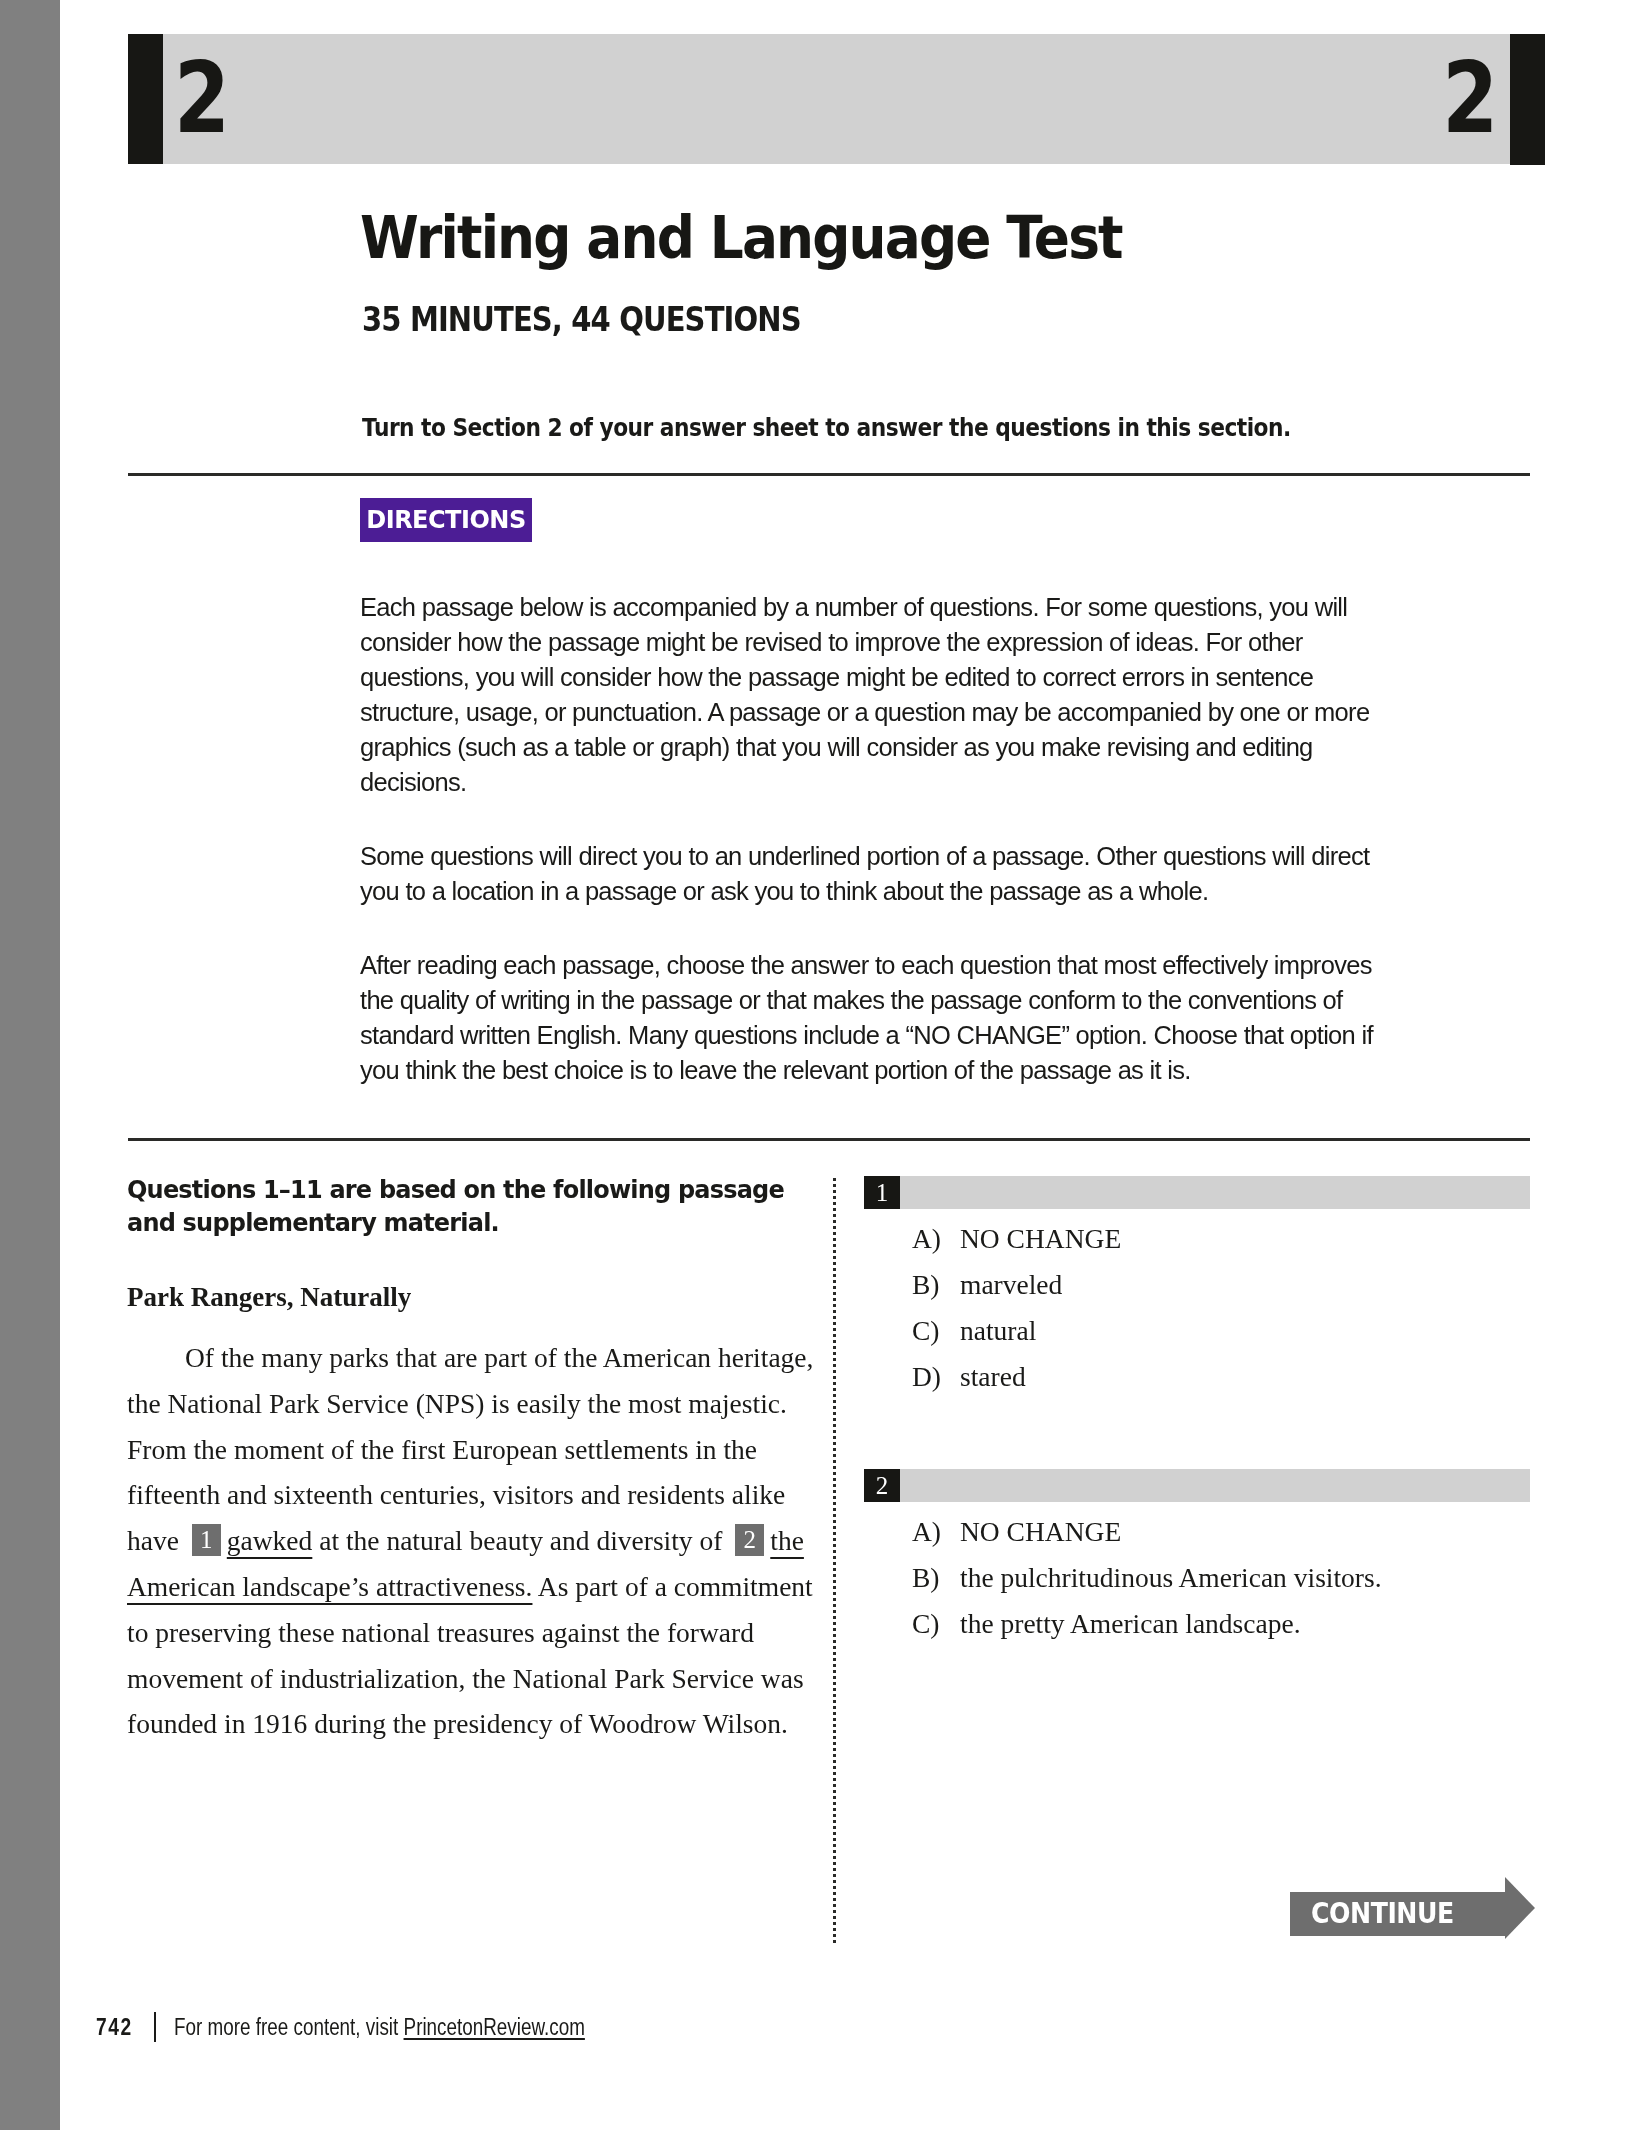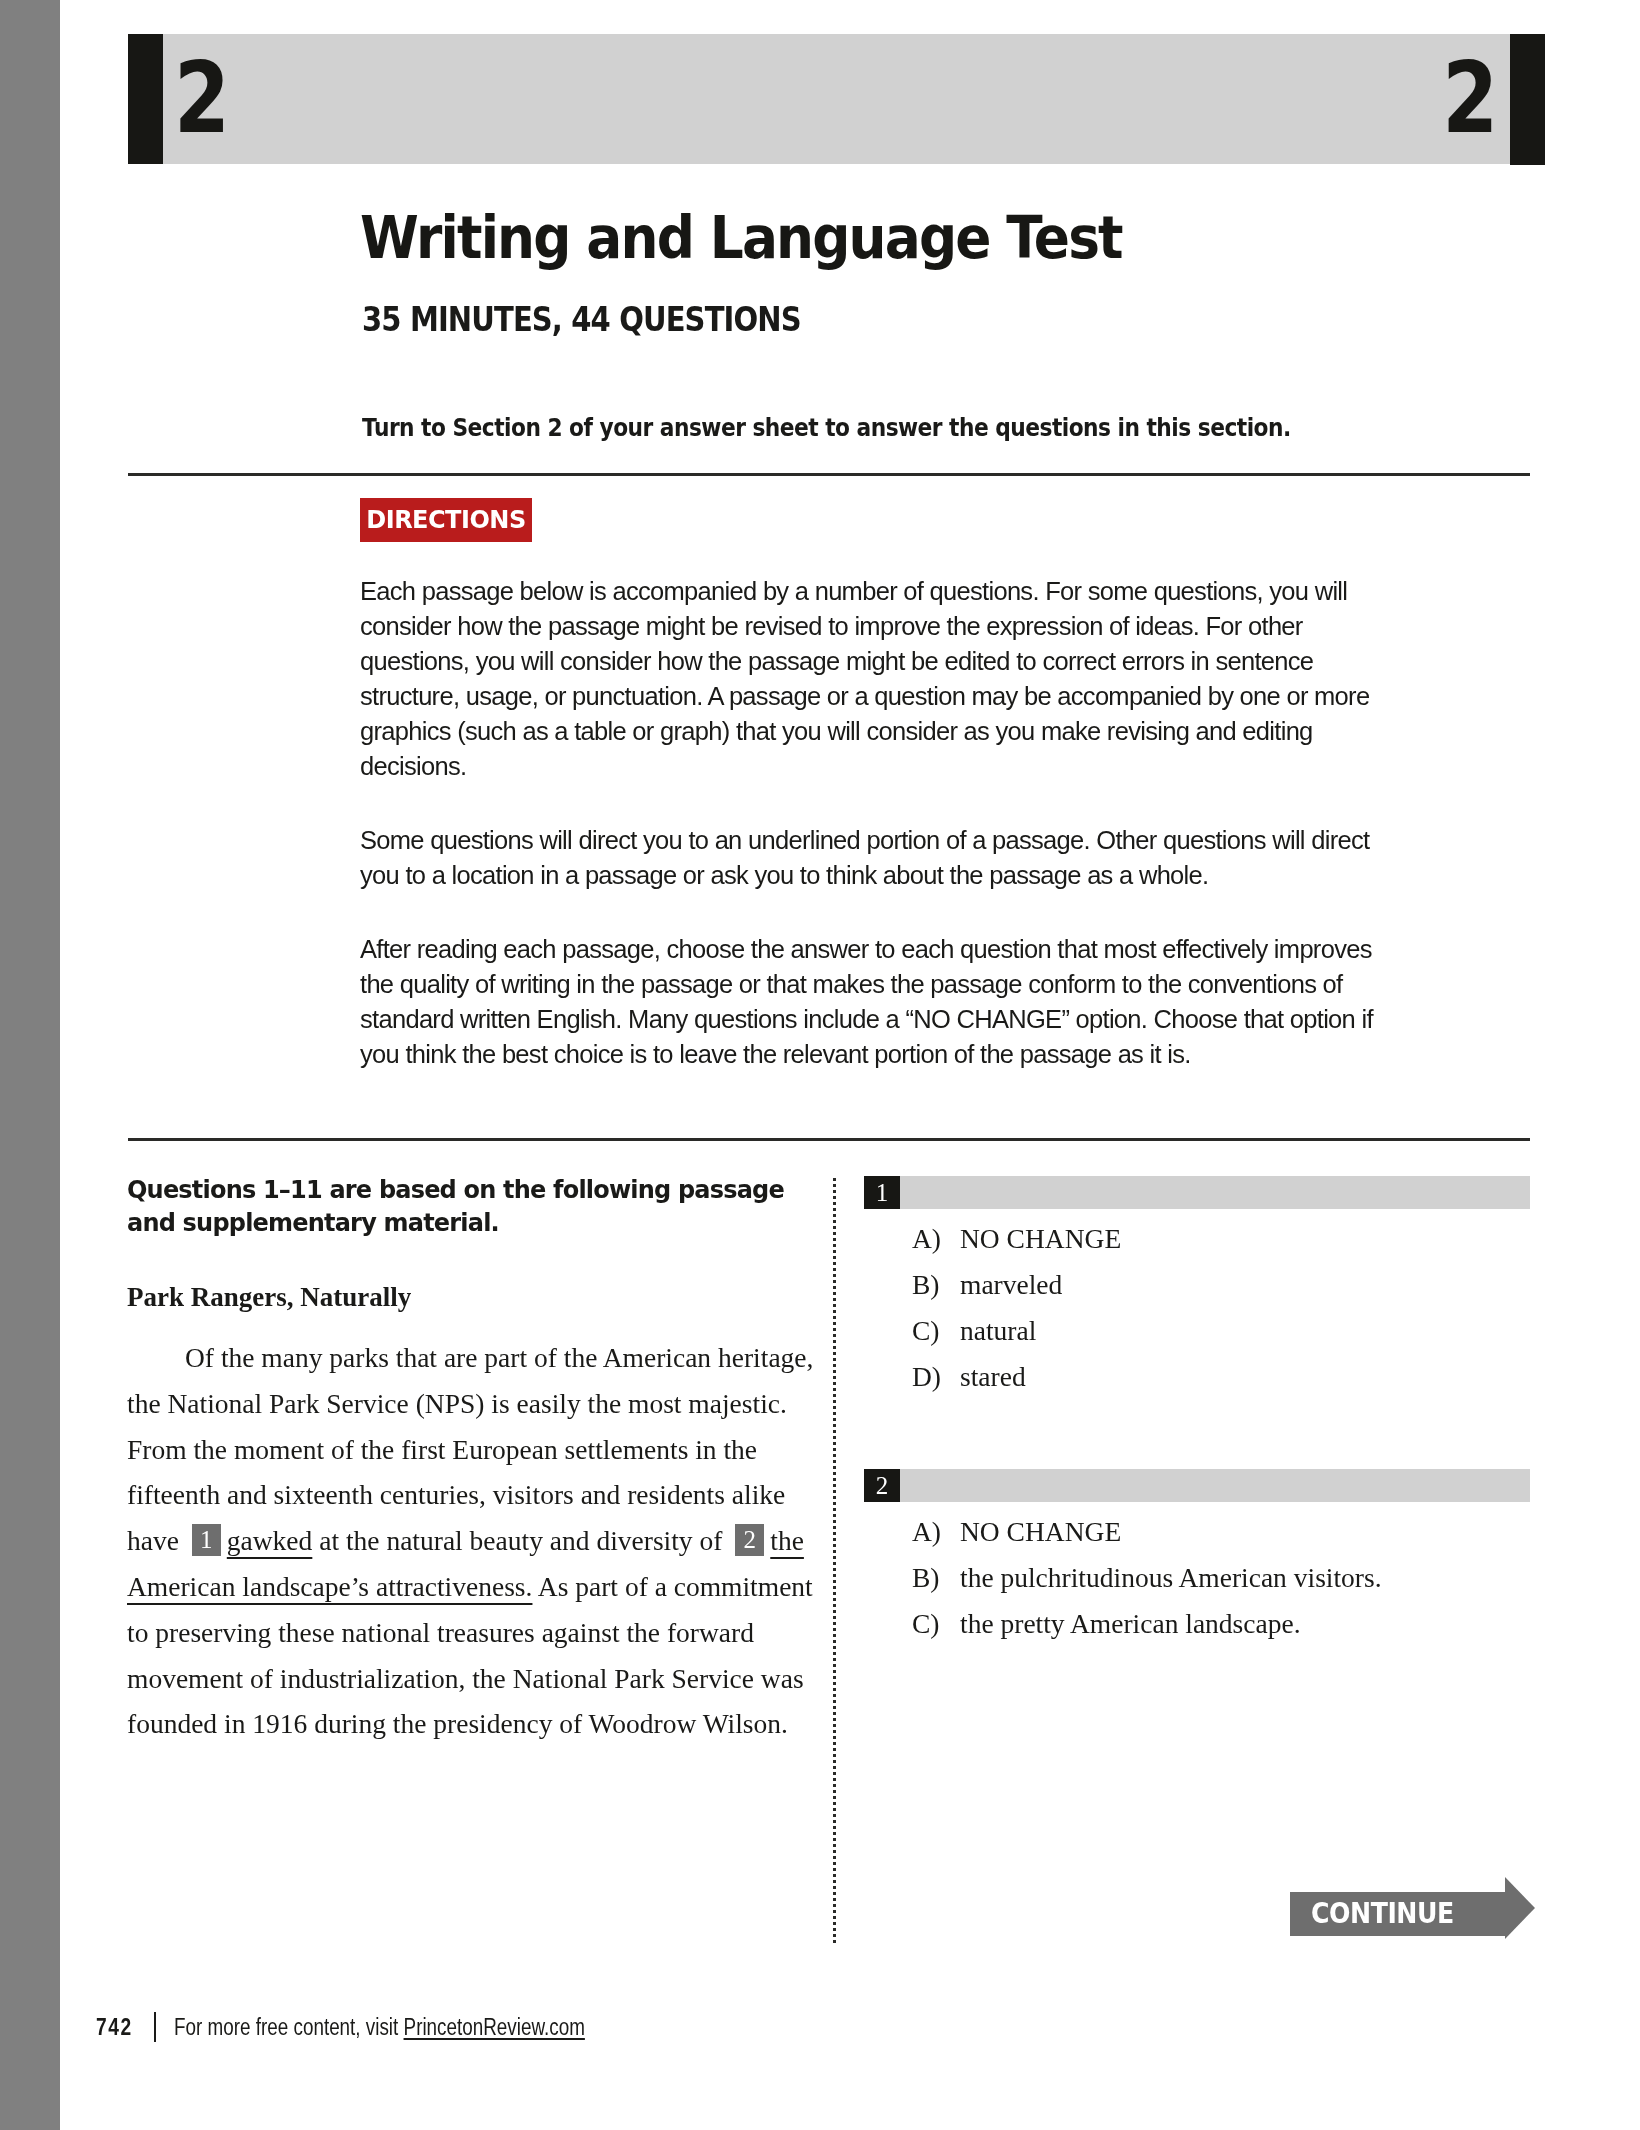--- a/index.html
+++ b/index.html
@@ -16,23 +16,23 @@
   .banner-num.right { right: 47px; transform-origin: right center; }
 
   .title { position: absolute; left: 360px; top: 204px; font-family: "DejaVu Sans", sans-serif; font-weight: bold; font-size: 58px; letter-spacing: -2px; color: #171714; transform: scaleX(0.92); transform-origin: left center; white-space: nowrap; }
   .subtitle { position: absolute; left: 362px; top: 300px; font-family: "DejaVu Sans", sans-serif; font-weight: bold; font-size: 33px; letter-spacing: -1px; color: #1a1a18; transform: scaleX(0.88); transform-origin: left center; white-space: nowrap; }
   .instruction { position: absolute; left: 362px; top: 413px; font-family: "DejaVu Sans", sans-serif; font-weight: bold; font-size: 25px; letter-spacing: -0.6px; color: #1a1a18; transform: scaleX(0.87); transform-origin: left center; white-space: nowrap; }
 
   .hr { position: absolute; left: 128px; width: 1402px; height: 3px; background: #2a2a28; }
   .hr.top { top: 473px; }
   .hr.bottom { top: 1138px; }
 
-  .directions-label { position: absolute; left: 360px; top: 498px; width: 172px; height: 44px; background: #b91c1c; color: #ffffff; font-family: "DejaVu Sans", sans-serif; font-weight: bold; font-size: 24px; line-height: 44px; text-align: center; letter-spacing: -0.5px; }
+  .directions-label { position: absolute; left: 360px; top: 498px; width: 172px; height: 44px; background: #4c1d95; color: #ffffff; font-family: "DejaVu Sans", sans-serif; font-weight: bold; font-size: 24px; line-height: 44px; text-align: center; letter-spacing: -0.5px; }
 
-  .dir-para { position: absolute; left: 360px; width: 1040px; font-family: "Liberation Sans", sans-serif; font-size: 25.5px; line-height: 35px; letter-spacing: -0.7px; color: #1a1a18; }
+  .dir-para { position: absolute; left: 360px; width: 1040px; font-family: "Liberation Sans", sans-serif; font-size: 25.5px; line-height: 35px; letter-spacing: -0.7px; color: #1a1a18; margin-top: 16px; }
   .dir-para.p1 { top: 574px; }
   .dir-para.p2 { top: 823px; }
   .dir-para.p3 { top: 932px; }
 
   .intro { position: absolute; left: 127px; top: 1174px; width: 690px; font-family: "DejaVu Sans", sans-serif; font-weight: bold; font-size: 24px; line-height: 33px; letter-spacing: -0.8px; color: #1a1a18; }
   .passage-title { position: absolute; left: 127px; top: 1282px; font-family: "Liberation Serif", serif; font-weight: bold; font-size: 27px; color: #1a1a18; }
 
   .passage { position: absolute; left: 127px; top: 1335px; width: 700px; font-family: "Liberation Serif", serif; font-size: 27.5px; line-height: 45.8px; color: #1a1a18; }
   .passage .indent { display: inline-block; width: 58px; }
   .qref { display: inline-block; background: #6e6e6e; color: #ffffff; width: 29px; height: 32px; line-height: 32px; text-align: center; font-size: 25px; margin: 0 6px 0 6px; vertical-align: 2px; }

